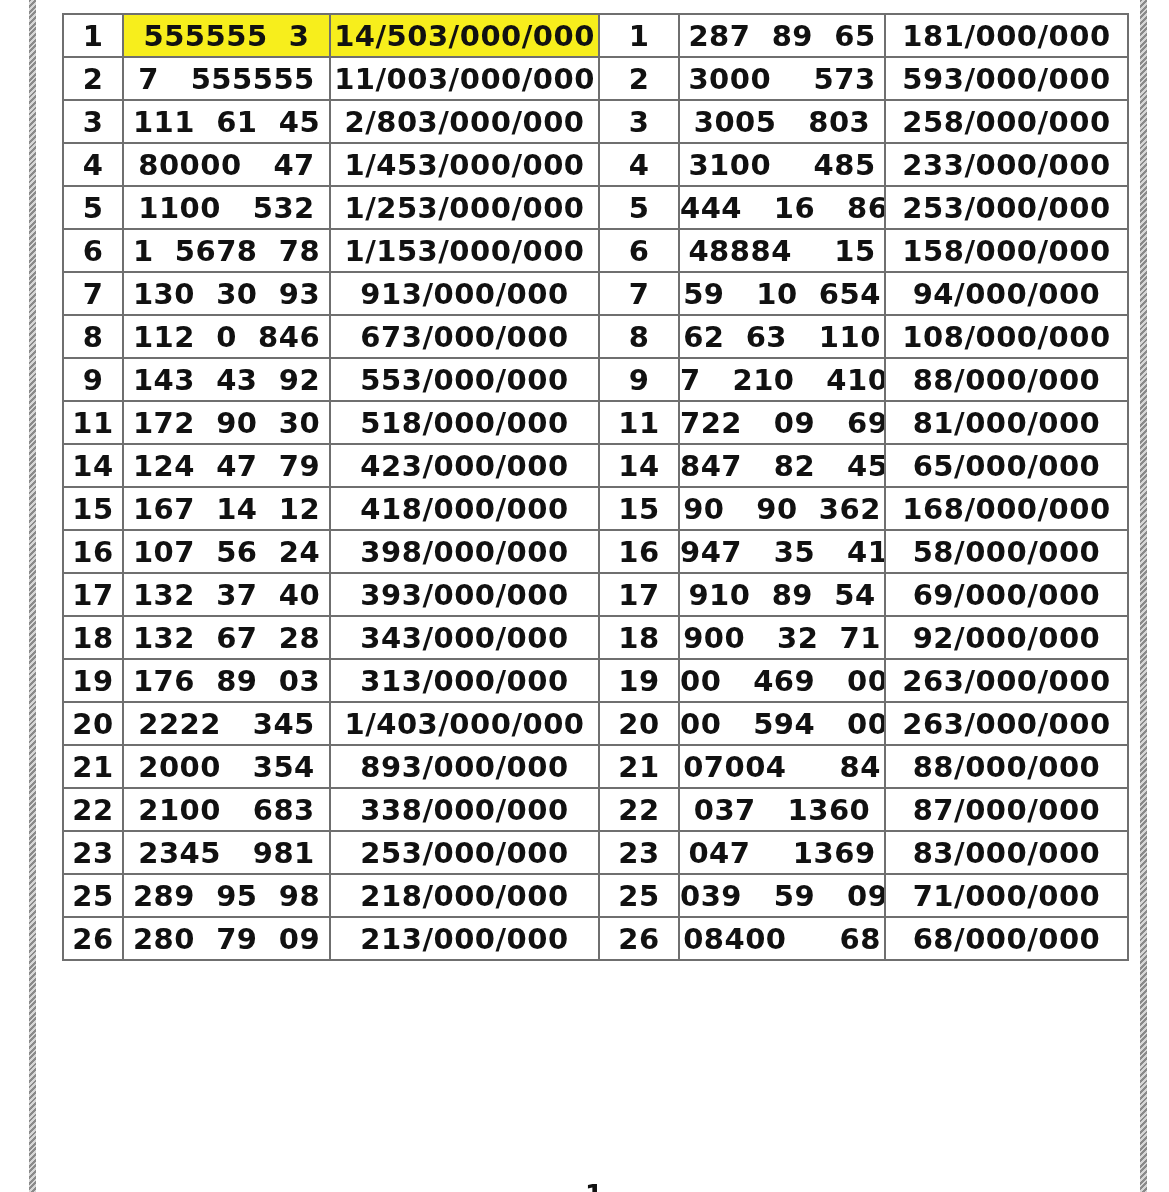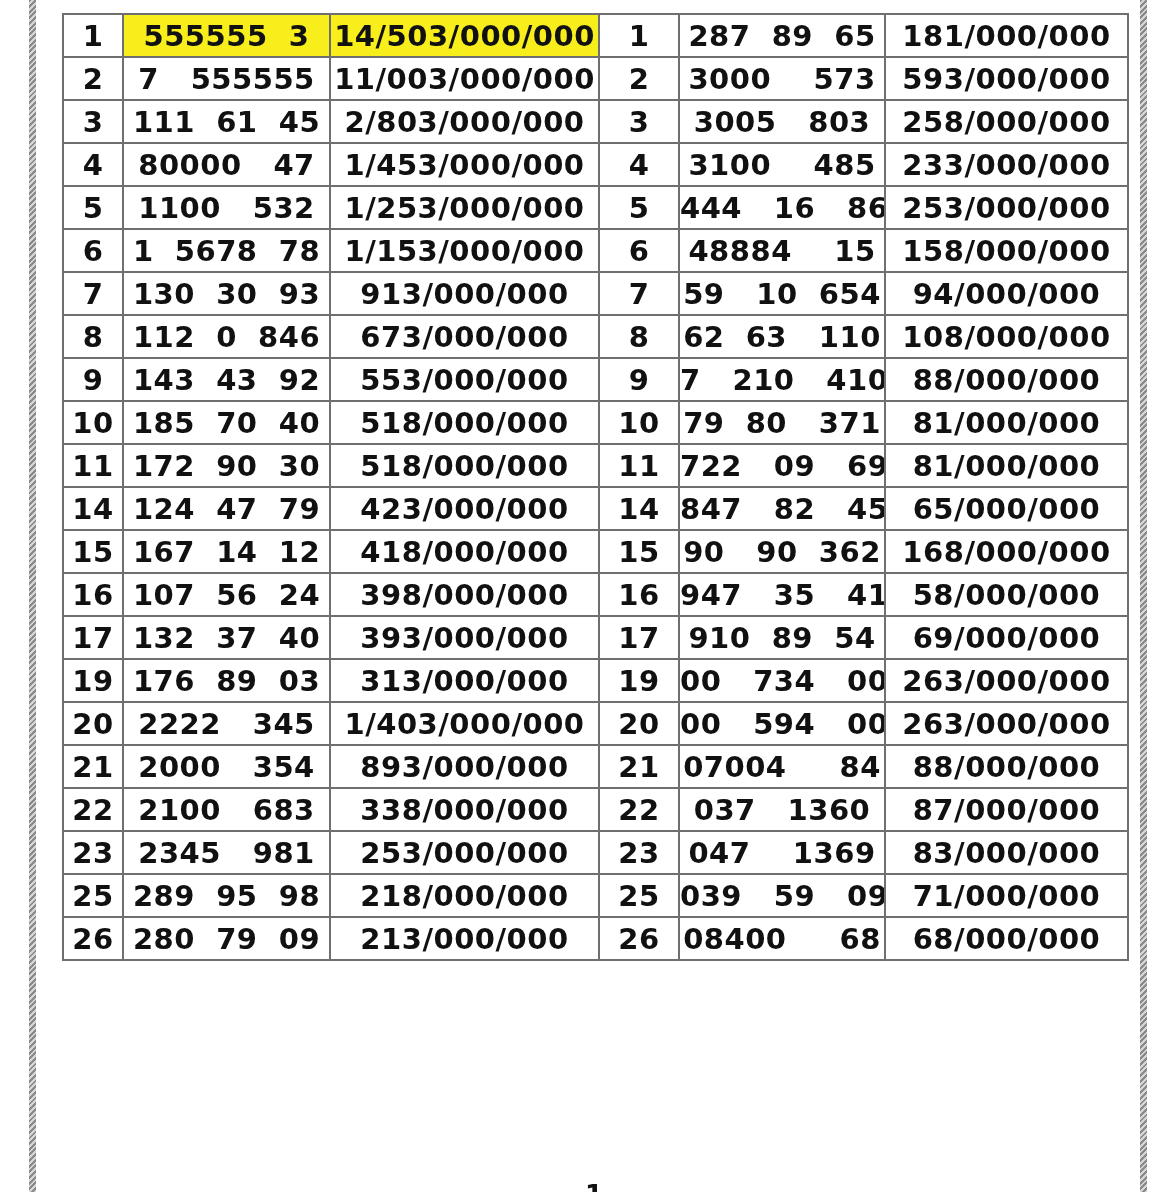--- a/index.html
+++ b/index.html
@@ -118,28 +118,20 @@
         </tr>
         <tr>
           <td>9</td>
           <td>143  43  92</td>
           <td>553/000/000</td>
           <td>9</td>
           <td>7   210   410</td>
           <td>88/000/000</td>
         </tr>
         <tr>
-          <td>10</td>
-          <td>185  70  40</td>
-          <td>518/000/000</td>
-          <td>10</td>
-          <td>79  80   371</td>
-          <td>81/000/000</td>
-        </tr>
-        <tr>
           <td>11</td>
           <td>172  90  30</td>
           <td>518/000/000</td>
           <td>11</td>
           <td>722   09   69</td>
           <td>81/000/000</td>
         </tr>
         <tr>
           <td>14</td>
           <td>124  47  79</td>
@@ -166,25 +158,33 @@
         </tr>
         <tr>
           <td>17</td>
           <td>132  37  40</td>
           <td>393/000/000</td>
           <td>17</td>
           <td>910  89  54</td>
           <td>69/000/000</td>
         </tr>
         <tr>
+          <td>18</td>
+          <td>132  67  28</td>
+          <td>343/000/000</td>
+          <td>18</td>
+          <td>900   32  71</td>
+          <td>92/000/000</td>
+        </tr>
+        <tr>
           <td>19</td>
           <td>176  89  03</td>
           <td>313/000/000</td>
           <td>19</td>
-          <td>00   734   00</td>
+          <td>00   469   00</td>
           <td>263/000/000</td>
         </tr>
         <tr>
           <td>20</td>
           <td>2222   345</td>
           <td>1/403/000/000</td>
           <td>20</td>
           <td>00   594   00</td>
           <td>263/000/000</td>
         </tr>

